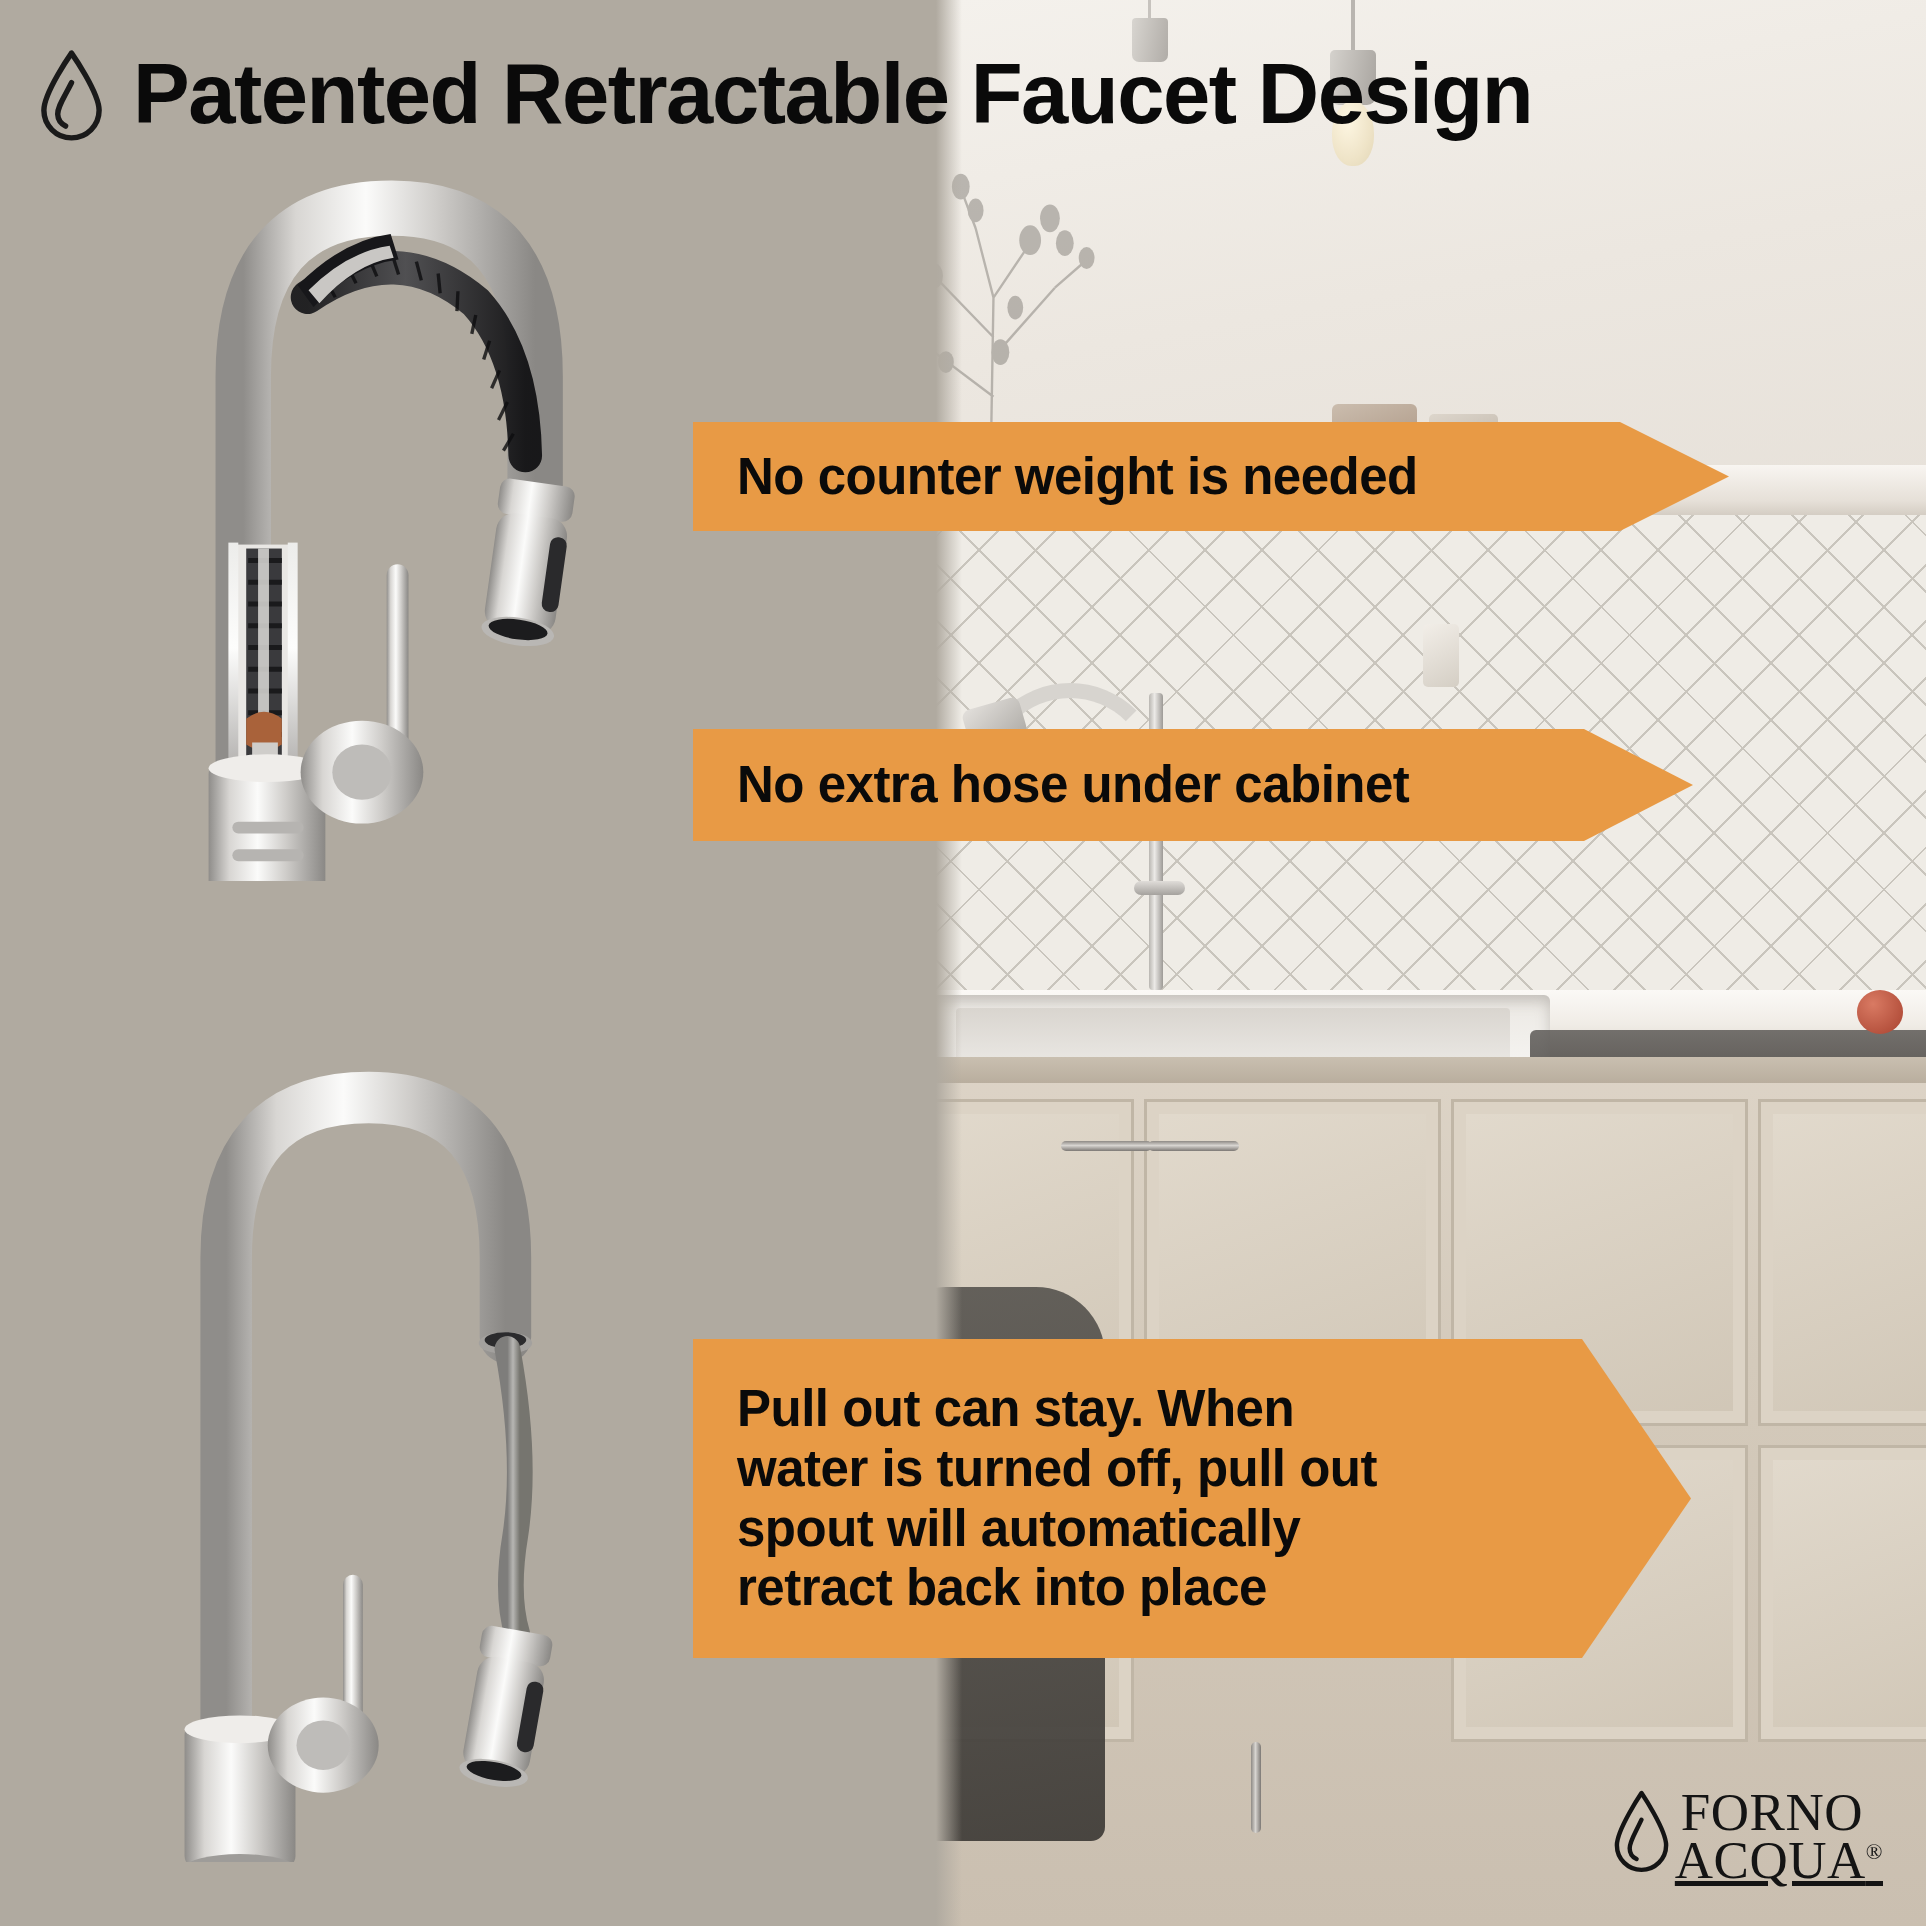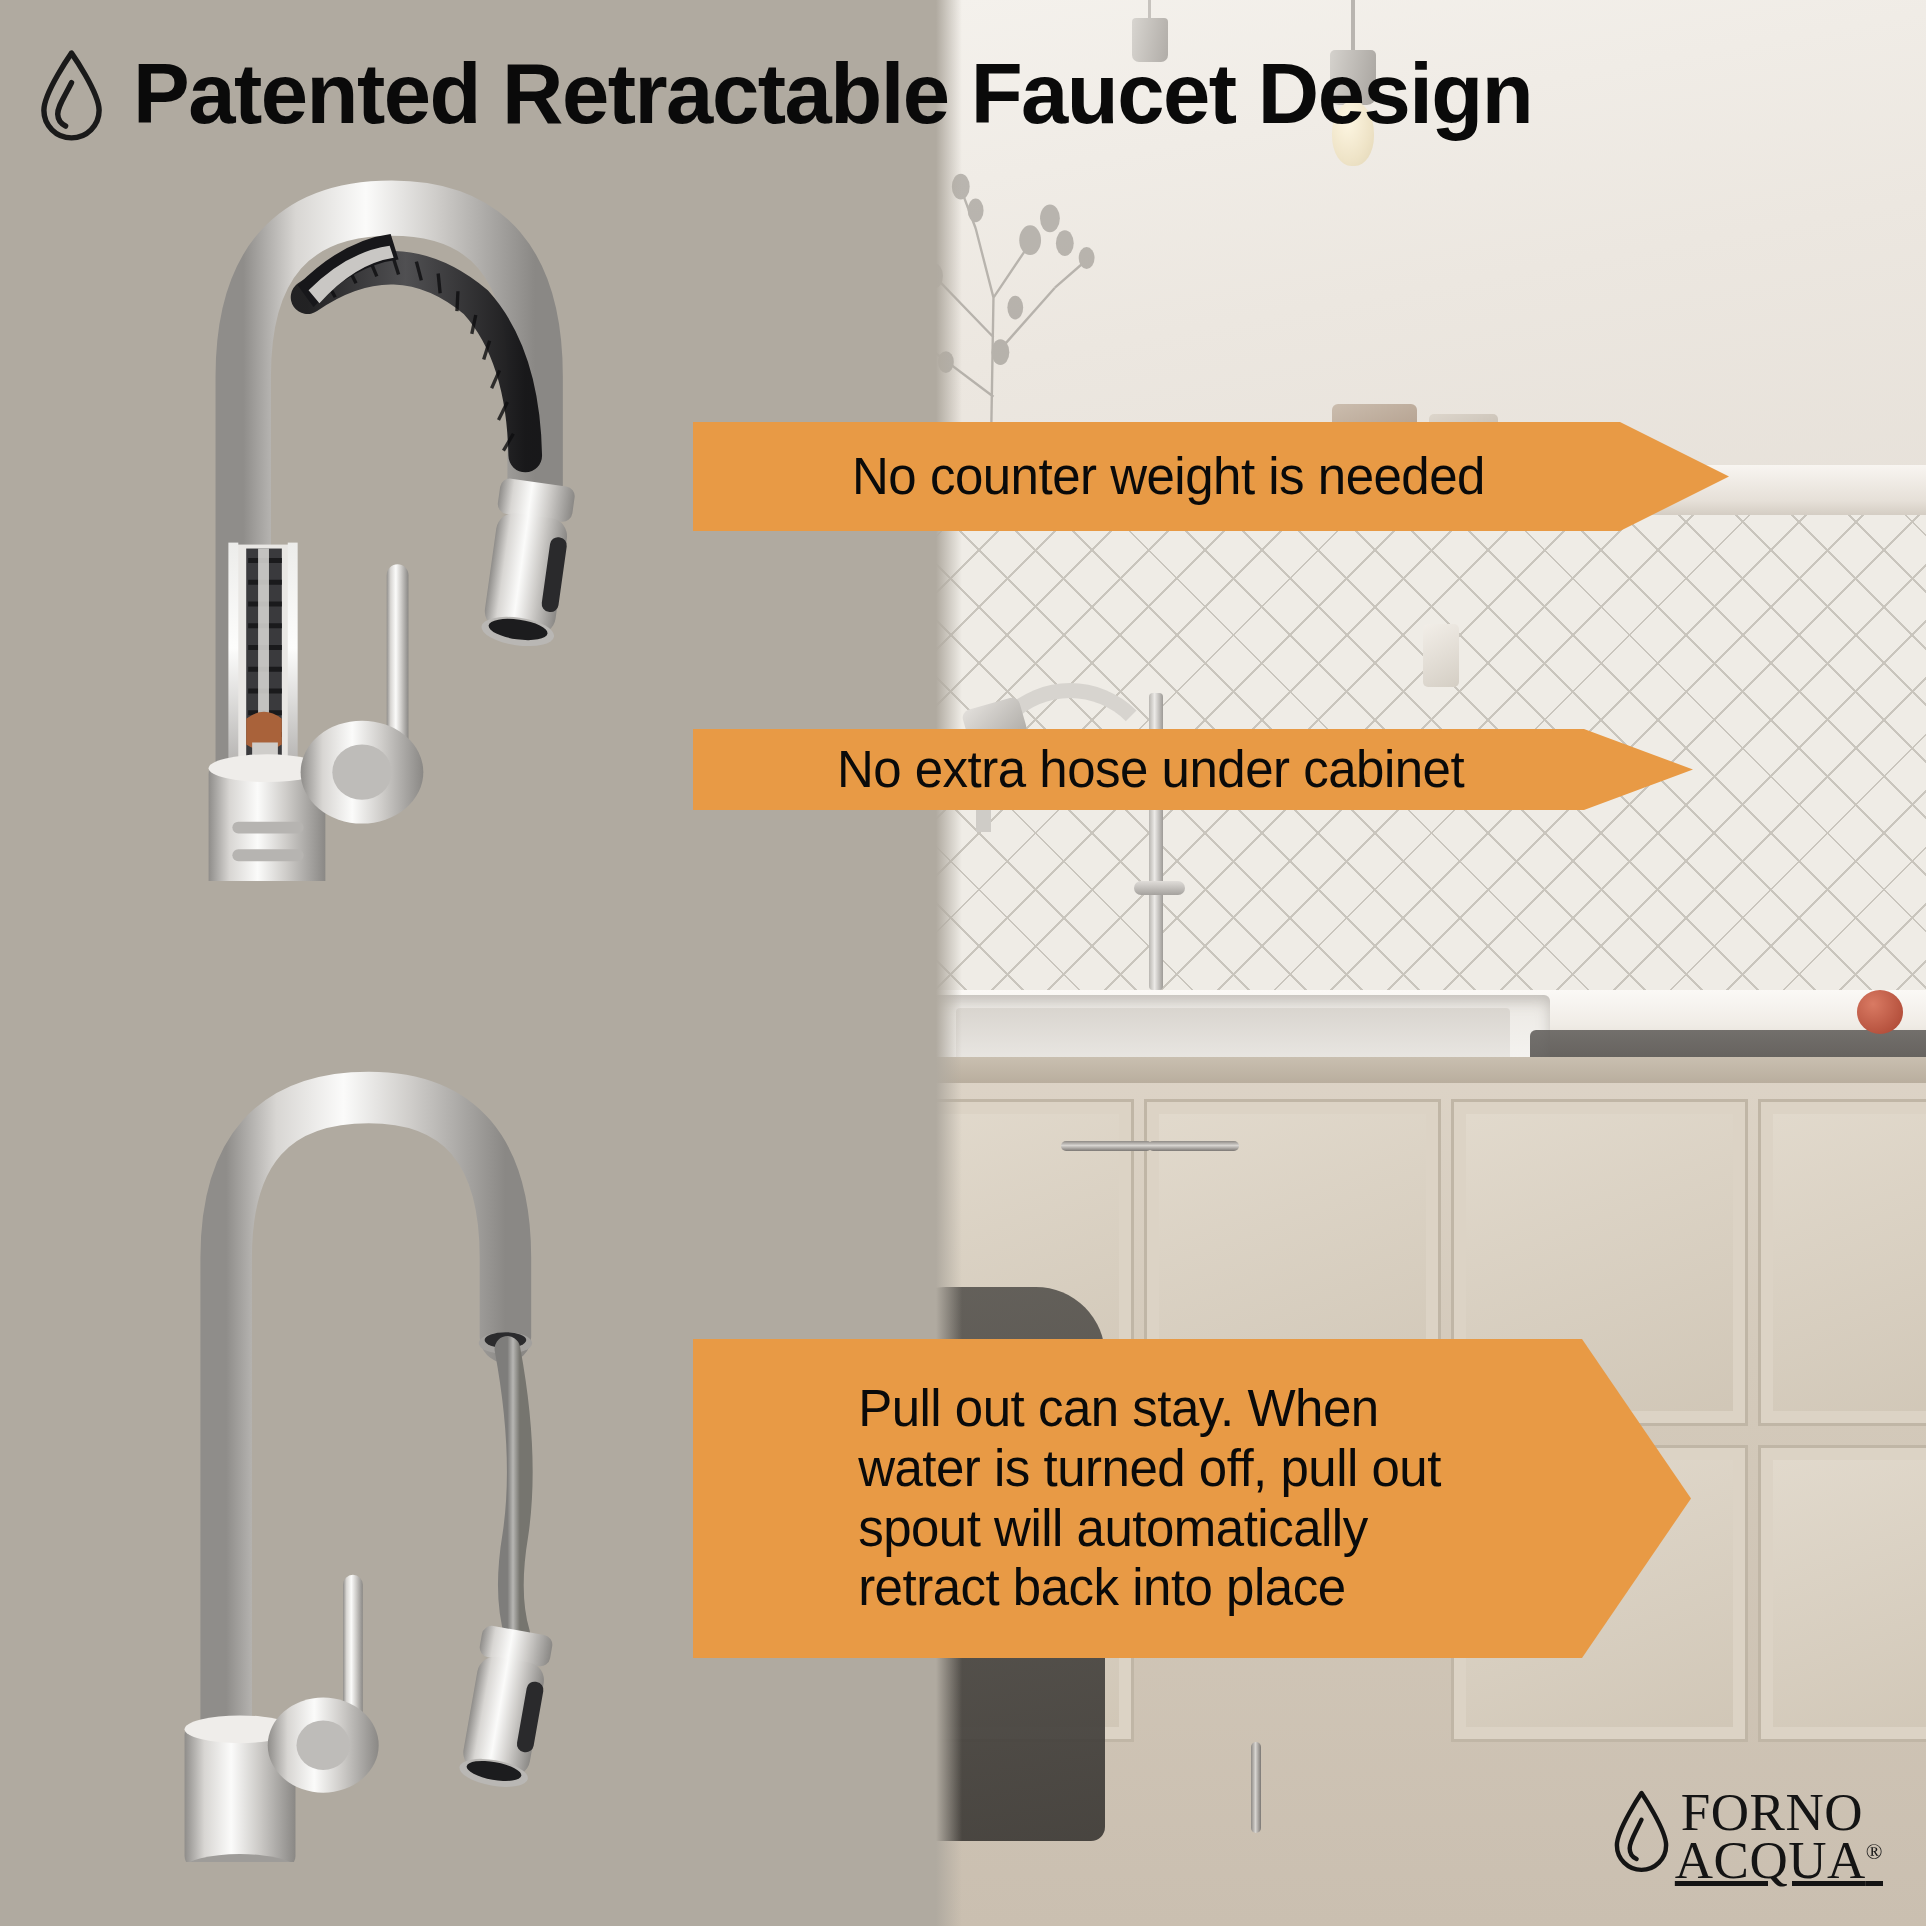--- a/index.html
+++ b/index.html
@@ -179,28 +179,27 @@
     letter-spacing:-1.5px; white-space:nowrap;
     font-family:"Liberation Sans", sans-serif;
   }
 
   
   .banner {
     position:absolute; z-index:25;
     background:#e89a45;
     display:flex; align-items:center;
     padding-left:44px; padding-right:129px;
-    color:#0a0a0a; font-weight:normal;
+    color:#0a0a0a; font-weight:bold;
     clip-path:polygon(0 0, calc(100% - 109px) 0, 100% 50%, calc(100% - 109px) 100%, 0 100%);
-    justify-content:center;
   }
   .banner-text { font-size:51px; line-height:1.13; white-space:pre-line; letter-spacing:-0.5px; }
 
   #banner-1 { left:693px; top:422px; width:1036px; height:109px; }
-  #banner-2 { left:693px; top:729px; width:1000px; height:81px; }
+  #banner-2 { left:693px; top:729px; width:1000px; height:112px; }
   #banner-3 { left:693px; top:1339px; width:998px; height:319px; }
   #banner-3 .banner-text { font-size:51px; line-height:1.17; }
 
   
   .faucet { position:absolute; z-index:10; }
 
   
   .logo {
     position:absolute; right:44px; bottom:42px; z-index:30;
     display:flex; gap:8px;

